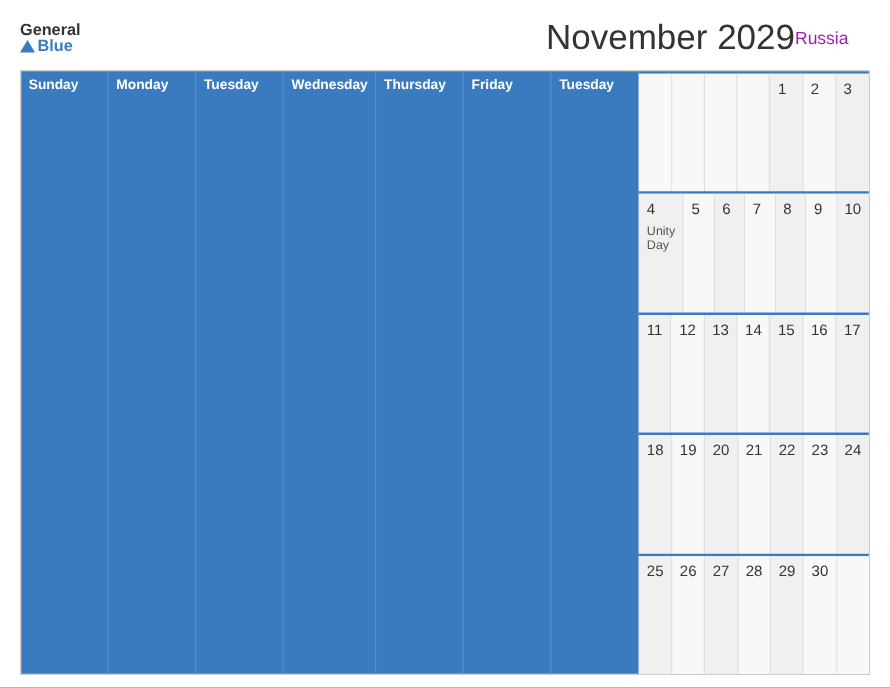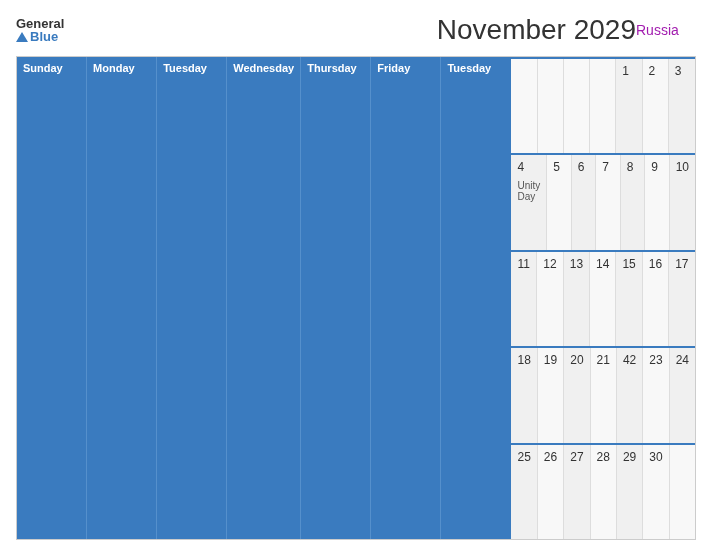--- a/index.html
+++ b/index.html
@@ -227,21 +227,21 @@
           <div class="cal-cell">
             <span class="day-num">19</span>
           </div>
           <div class="cal-cell">
             <span class="day-num">20</span>
           </div>
           <div class="cal-cell">
             <span class="day-num">21</span>
           </div>
           <div class="cal-cell">
-            <span class="day-num">42</span>
+            <span class="day-num">22</span>
           </div>
           <div class="cal-cell">
             <span class="day-num">23</span>
           </div>
           <div class="cal-cell">
             <span class="day-num">24</span>
           </div>
         </div>
         <div class="cal-row">
           <div class="cal-cell">

